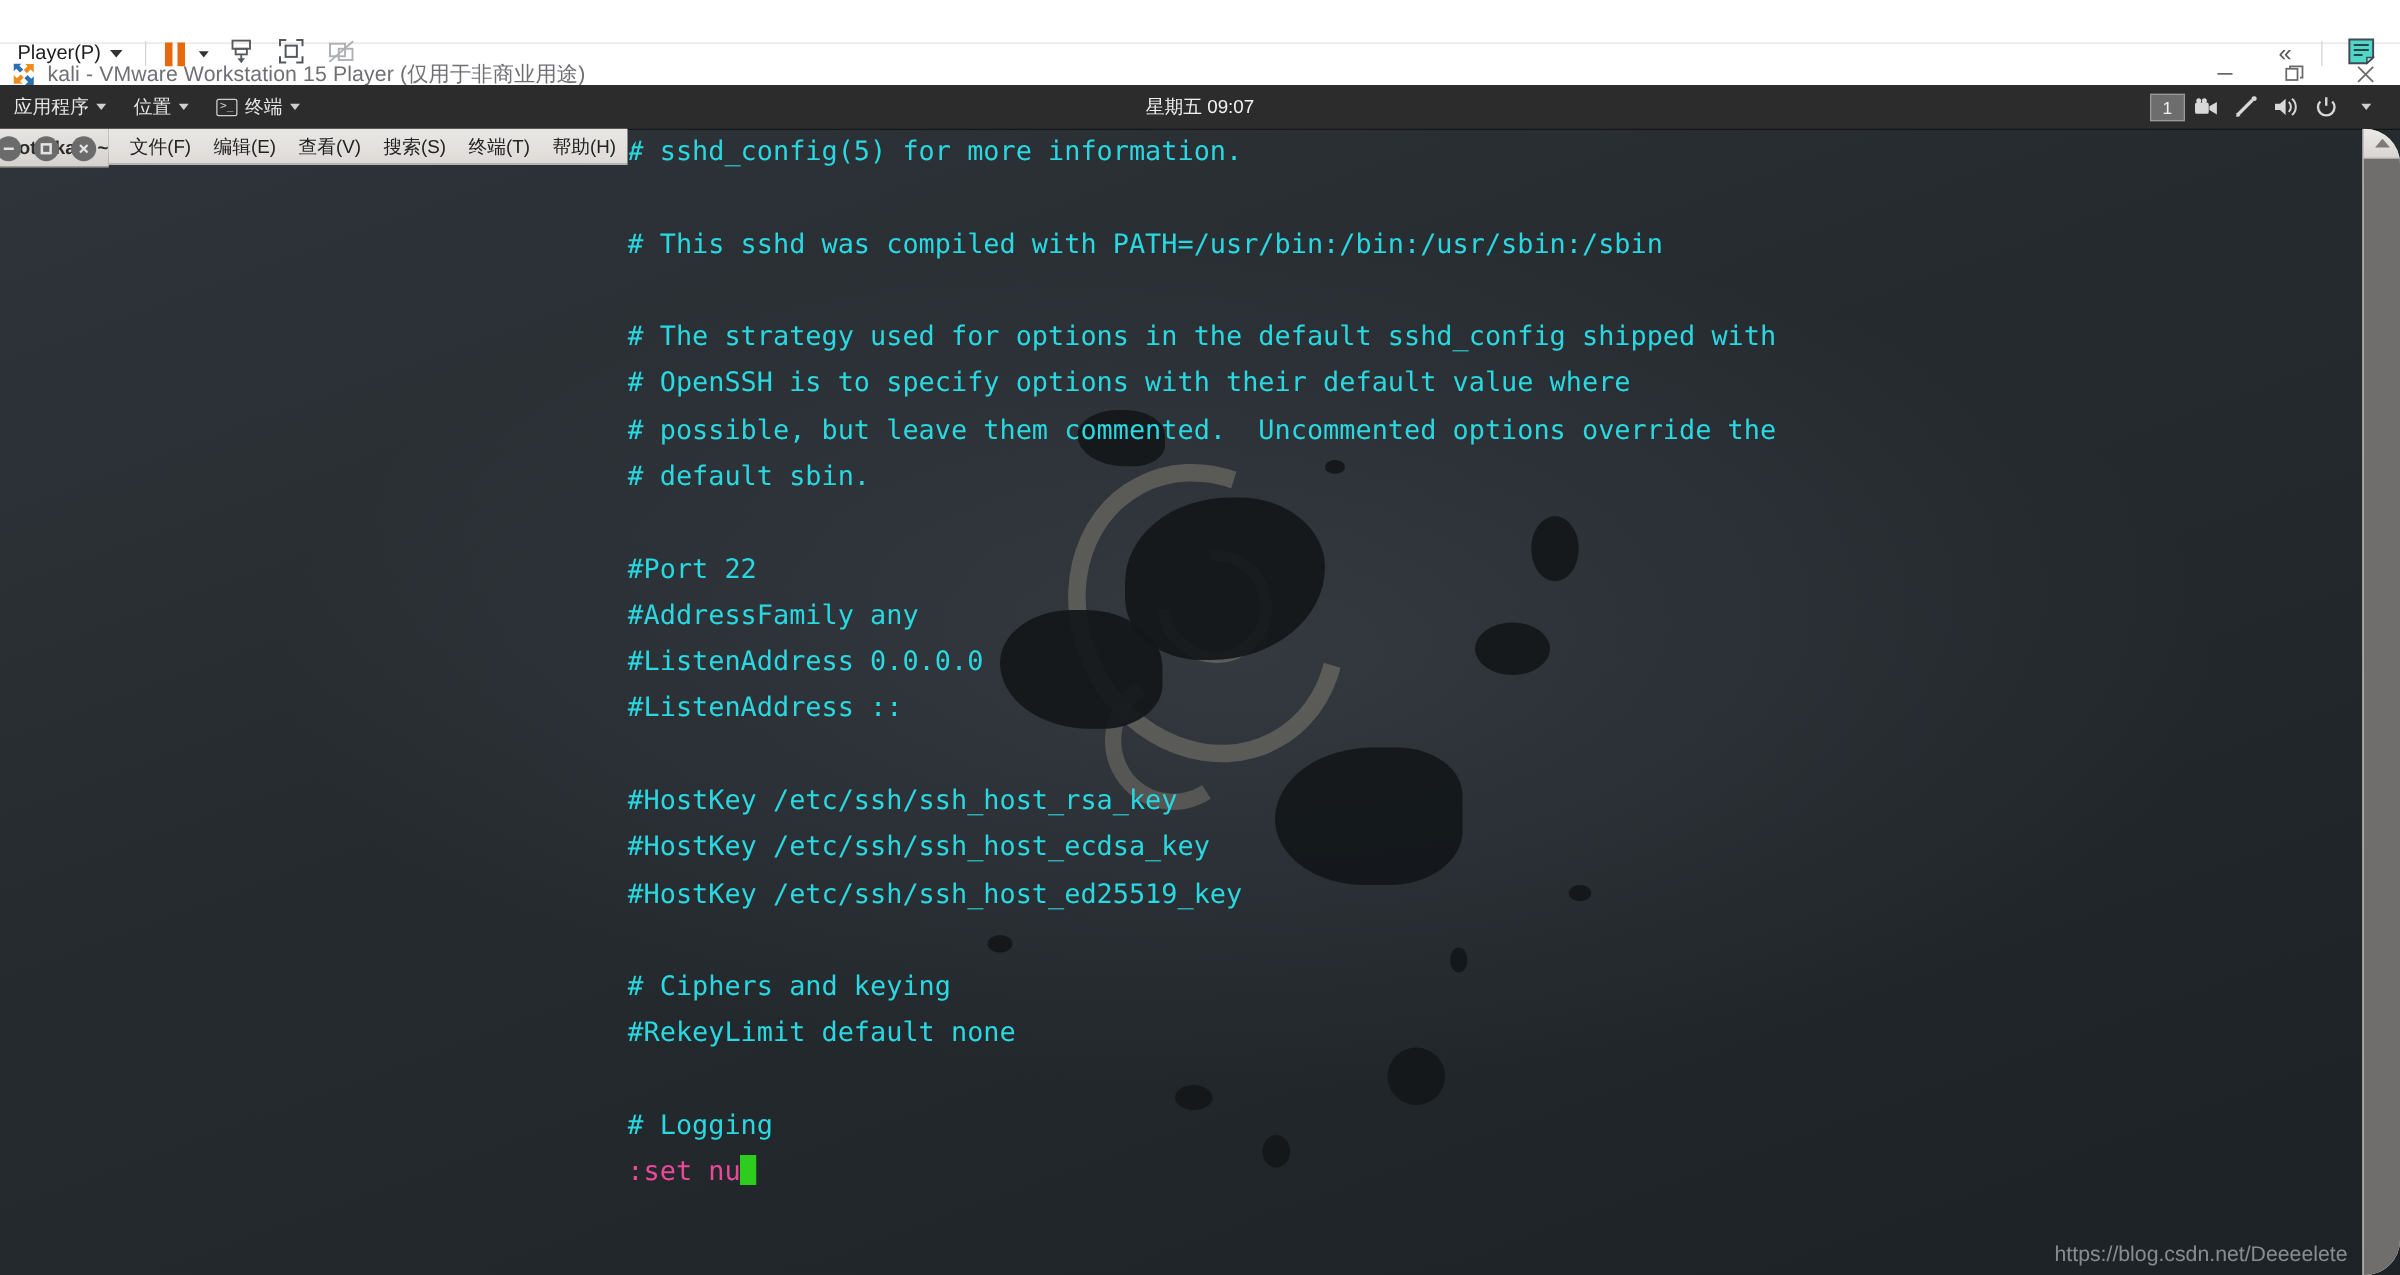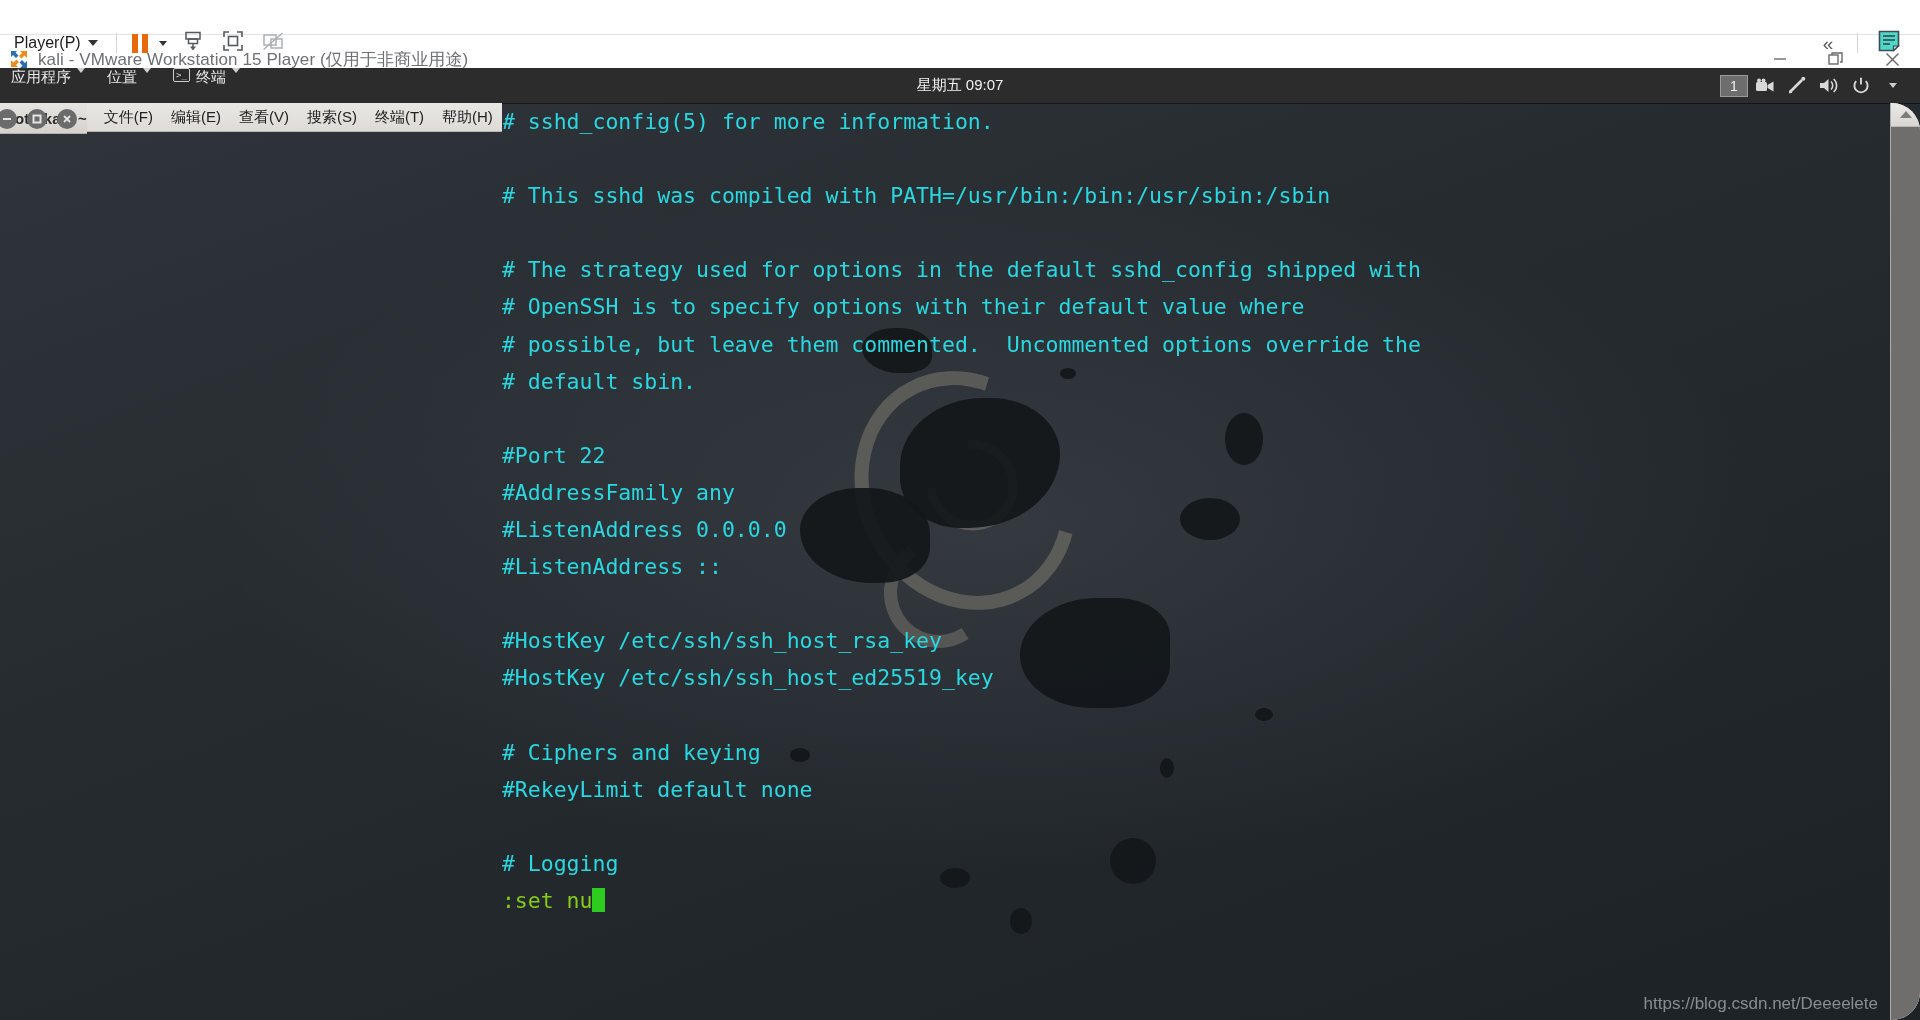--- a/index.html
+++ b/index.html
@@ -99,21 +99,21 @@
   
   .gnome-bar {
     position: absolute; left: 0; top: 0; width: 1920px; height: 35px;
     background: #2c2c2c;
     display: flex; align-items: center;
     font-size: 15px; color: #e6e6e6;
     box-shadow: 0 1px 0 rgba(0,0,0,.5);
     z-index: 5;
   }
   .gnome-item {
-    display: flex; gap: 6px;
+    display: flex; align-items: center; gap: 6px;
     height: 35px; padding: 0 11px; white-space: nowrap;
   }
   .gnome-caret { width: 0; height: 0; border-left: 4px solid transparent; border-right: 4px solid transparent;
                  border-top: 5px solid #cfcfcf; }
   .term-mini {
     width: 17px; height: 14px; border: 1.6px solid #cfcfcf; border-radius: 2px;
     display: flex; align-items: center; justify-content: center;
     font-size: 9px; color: #cfcfcf; line-height: 1; font-family: "DejaVu Sans Mono", monospace;
   }
   .gnome-clock {
@@ -433,27 +433,28 @@
             <div class="term-line"># OpenSSH is to specify options with their default value where</div>
             <div class="term-line"># possible, but leave them commented.  Uncommented options override the</div>
             <div class="term-line"># default sbin.</div>
             <div class="term-line">&nbsp;</div>
             <div class="term-line">#Port 22</div>
             <div class="term-line">#AddressFamily any</div>
             <div class="term-line">#ListenAddress 0.0.0.0</div>
             <div class="term-line">#ListenAddress ::</div>
             <div class="term-line">&nbsp;</div>
             <div class="term-line">#HostKey /etc/ssh/ssh_host_rsa_key</div>
+            <div class="term-line">#HostKey /etc/ssh/ssh_host_ecdsa_key</div>
             <div class="term-line">#HostKey /etc/ssh/ssh_host_ed25519_key</div>
             <div class="term-line">&nbsp;</div>
             <div class="term-line"># Ciphers and keying</div>
             <div class="term-line">#RekeyLimit default none</div>
             <div class="term-line">&nbsp;</div>
             <div class="term-line"># Logging</div>
-            <div class="term-line cmd" style="color: #84cc16;"><span>:set nu</span><span class="cursor-block"></span></div>
+            <div class="term-line cmd" style="color: #ec4899;"><span>:set nu</span><span class="cursor-block"></span></div>
           </div>
         <div class="term-scrollbar">
           <div class="sb-step">
             <span class="sb-arrow-up"></span>
           </div>
           <div class="sb-track">
             <div class="sb-thumb"></div>
           </div>
         </div>
       </div>

